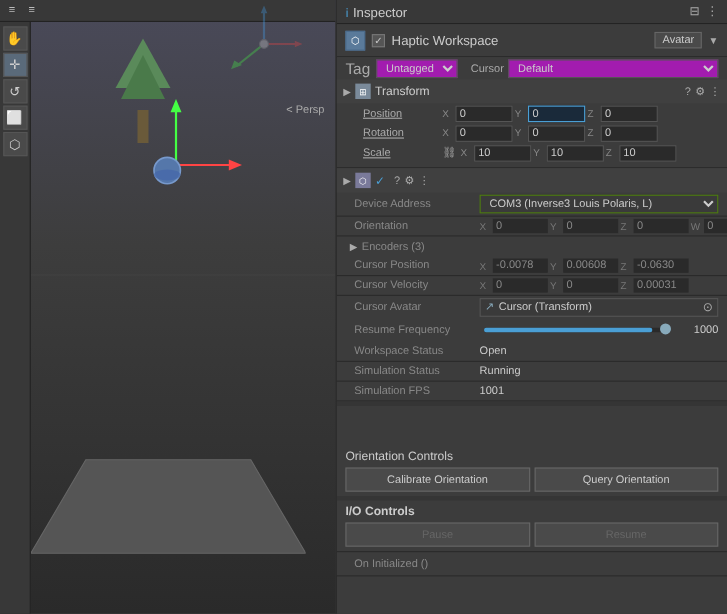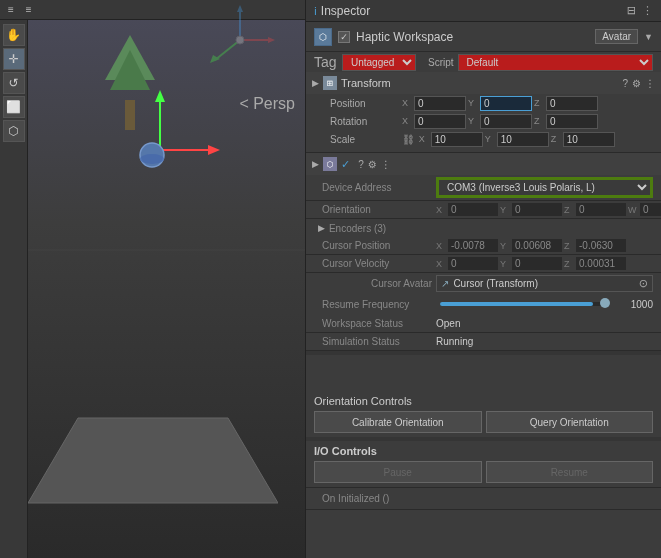--- a/index.html
+++ b/index.html
@@ -1,21 +1,21 @@
 <!DOCTYPE html>
 <html><head>
   <meta charset="utf-8">
   <style>
     * { box-sizing: border-box; margin: 0; padding: 0; }
     body { width: 661px; height: 558px; overflow: hidden; font-family: 'Segoe UI', Arial, sans-serif; font-size: 11px; background: #3c3c3c; display: flex; }
 
     
     .viewport { width: 305px; height: 558px; background: #3d3d3d; position: relative; overflow: hidden; }
     .viewport-bg { width: 100%; height: 100%; background: linear-gradient(180deg, #4a4a5a 0%, #3d3d3d 40%, #2a2a2a 100%); }
-    .persp-label { position: absolute; top: 95px; right: 10px; color: #aaa; font-size: 16px; text-align: center; }
+    .persp-label { position: absolute; top: 95px; right: 10px; color: #aaa; font-size: 10px; text-align: center; }
 
     
     .viewport-toolbar { position: absolute; top: 0; left: 0; right: 0; height: 20px; background: #383838; display: flex; align-items: center; padding: 0 4px; gap: 4px; border-bottom: 1px solid #222; }
     .toolbar-btn { color: #bbb; font-size: 10px; padding: 1px 4px; cursor: pointer; }
 
     
     .left-sidebar { position: absolute; left: 0; top: 20px; bottom: 0; width: 28px; background: #383838; display: flex; flex-direction: column; align-items: center; padding-top: 4px; gap: 2px; border-right: 1px solid #222; }
     .sidebar-icon { width: 22px; height: 22px; background: #4a4a4a; border: 1px solid #555; display: flex; align-items: center; justify-content: center; color: #ccc; font-size: 12px; cursor: pointer; }
     .sidebar-icon.active { background: #5a6a7a; }
 
@@ -33,63 +33,63 @@
     .go-header { height: 30px; background: #3c3c3c; display: flex; align-items: center; padding: 0 8px; gap: 6px; border-bottom: 1px solid #2a2a2a; flex-shrink: 0; }
     .go-icon { width: 18px; height: 18px; background: #5a7a9a; border: 1px solid #4a6a8a; display: flex; align-items: center; justify-content: center; color: white; font-size: 9px; }
     .go-checkbox { width: 12px; height: 12px; background: #555; border: 1px solid #777; display: flex; align-items: center; justify-content: center; color: #ccc; font-size: 9px; }
     .go-name { color: #ccc; font-size: 12px; flex: 1; }
     .static-badge { background: #4a4a4a; border: 1px solid #666; padding: 1px 6px; color: #ccc; font-size: 10px; cursor: pointer; }
     .static-dropdown { color: #aaa; font-size: 9px; }
 
     
     .tag-layer-row { height: 20px; display: flex; align-items: center; padding: 0 8px; gap: 4px; background: #3c3c3c; flex-shrink: 0; }
     .tag-label { color: #aaa; font-size: 14px; min-width: 24px; }
-    .tag-select { background: #b91c1c; border: 1px solid #555; color: #ccc; font-size: 10px; padding: 1px 4px; cursor: pointer; }
+    .tag-select { background: #a21caf; border: 1px solid #555; color: #ccc; font-size: 10px; padding: 1px 4px; cursor: pointer; }
     .layer-label { color: #aaa; font-size: 10px; margin-left: 8px; }
 
     
     .component { background: #3c3c3c; border-bottom: 1px solid #2a2a2a; flex-shrink: 0; }
     .component-header { height: 22px; background: #404040; display: flex; align-items: center; padding: 0 6px; gap: 4px; cursor: pointer; }
     .component-arrow { color: #aaa; font-size: 9px; }
     .component-icon { width: 14px; height: 14px; background: #7a8a9a; display: flex; align-items: center; justify-content: center; color: white; font-size: 8px; }
     .component-checkbox { color: #4a9fd5; font-size: 11px; }
     .component-name { color: #ccc; font-size: 11px; flex: 1; }
     .component-help { color: #aaa; font-size: 10px; margin-left: 4px; }
     .component-settings { color: #aaa; font-size: 10px; }
     .component-menu { color: #aaa; font-size: 10px; }
 
     
     .prop-row { height: 18px; display: flex; align-items: center; padding: 0 8px 0 24px; gap: 2px; }
-    .prop-label { color: #aaa; font-size: 10px; min-width: 70px; }
+    .prop-label { color: #aaa; font-size: 10px; min-width: 70px; text-decoration: underline; }
     .prop-axis { color: #888; font-size: 9px; min-width: 10px; }
     .prop-input { background: #2a2a2a; border: 1px solid #555; color: #ccc; font-size: 10px; padding: 1px 3px; width: 52px; }
     .prop-input.active { border-color: #4a9fd5; background: #1a2a3a; }
     .xyz-group { display: flex; align-items: center; gap: 2px; flex: 1; }
 
     
     .ht-row { min-height: 18px; display: flex; align-items: center; padding: 2px 8px 2px 16px; gap: 4px; border-bottom: 1px solid #2a2a2a; }
     .ht-label { color: #888; font-size: 10px; min-width: 110px; }
     .ht-value { color: #ccc; font-size: 10px; }
     .ht-input-group { display: flex; align-items: center; gap: 2px; flex: 1; }
     .ht-axis { color: #777; font-size: 9px; min-width: 10px; }
     .ht-input { background: #2a2a2a; border: none; color: #888; font-size: 10px; padding: 1px 3px; width: 50px; }
-    .ht-select { background: #3a3a3a; border: 3px solid #4d7c0f; color: #ccc; font-size: 10px; padding: 1px 4px; flex: 1; cursor: pointer; }
+    .ht-select { background: #3a3a3a; border: 1px solid #4d7c0f; color: #ccc; font-size: 10px; padding: 1px 4px; flex: 1; cursor: pointer; }
 
     .encoders-row { height: 18px; display: flex; align-items: center; padding: 0 8px 0 12px; gap: 4px; }
     .encoders-arrow { color: #aaa; font-size: 9px; }
     .encoders-label { color: #888; font-size: 10px; }
 
     .slider-row { height: 22px; display: flex; align-items: center; padding: 0 8px 0 16px; gap: 4px; }
     .slider-track { flex: 1; height: 4px; background: #2a2a2a; border-radius: 2px; position: relative; margin: 0 4px; }
     .slider-fill { height: 100%; background: #4a9fd5; border-radius: 2px; width: 90%; }
     .slider-thumb { position: absolute; top: -4px; right: 0; width: 10px; height: 10px; background: #8ab; border-radius: 50%; cursor: pointer; }
     .slider-value { color: #ccc; font-size: 10px; min-width: 35px; text-align: right; }
 
     .cursor-avatar-row { height: 20px; display: flex; align-items: center; padding: 0 8px 0 16px; gap: 4px; }
-    .cursor-avatar-label { color: #888; font-size: 10px; min-width: 110px; text-align: right; }
+    .cursor-avatar-label { color: #888; font-size: 10px; min-width: 110px; }
     .cursor-avatar-value { background: #3a3a3a; border: 1px solid #555; display: flex; align-items: center; gap: 4px; padding: 1px 4px; flex: 1; }
     .cursor-avatar-icon { color: #8ab; font-size: 10px; }
     .cursor-avatar-text { color: #ccc; font-size: 10px; flex: 1; }
     .cursor-avatar-btn { color: #aaa; font-size: 11px; cursor: pointer; }
 
     .section-divider { height: 4px; background: #353535; }
 
     .orientation-controls { padding: 4px 8px; margin-top: 36px; }
     .orientation-label { color: #ccc; font-size: 11px; font-weight: 500; margin-bottom: 4px; }
     .orientation-btns { display: flex; gap: 4px; }
@@ -187,21 +187,21 @@
     <span class="go-name">Haptic Workspace</span>
     <div class="static-badge">Avatar</div>
     <span class="static-dropdown">▼</span>
   </div>
 
   <div class="tag-layer-row">
     <span class="tag-label">Tag</span>
     <select class="tag-select">
       <option>Untagged</option>
     </select>
-    <span class="layer-label">Script</span>
+    <span class="layer-label">Cursor</span>
     <select class="tag-select" style="flex:1">
       <option>Default</option>
     </select>
   </div>
 
   <div class="component">
     <div class="component-header">
       <span class="component-arrow">▶</span>
       <div class="component-icon">⊞</div>
       <span class="component-name">Transform</span>
@@ -329,20 +329,24 @@
     <div class="ht-row">
       <span class="ht-label">Workspace Status</span>
       <span class="ht-value">Open</span>
     </div>
 
     <div class="ht-row">
       <span class="ht-label">Simulation Status</span>
       <span class="ht-value">Running</span>
     </div>
 
+    <div class="ht-row">
+      <span class="ht-label">Simulation FPS</span>
+      <span class="ht-value">1001</span>
+    </div>
 
     <div class="section-divider"></div>
 
     <div class="orientation-controls">
       <div class="orientation-label">Orientation Controls</div>
       <div class="orientation-btns">
         <button class="orient-btn">Calibrate Orientation</button>
         <button class="orient-btn">Query Orientation</button>
       </div>
     </div>

